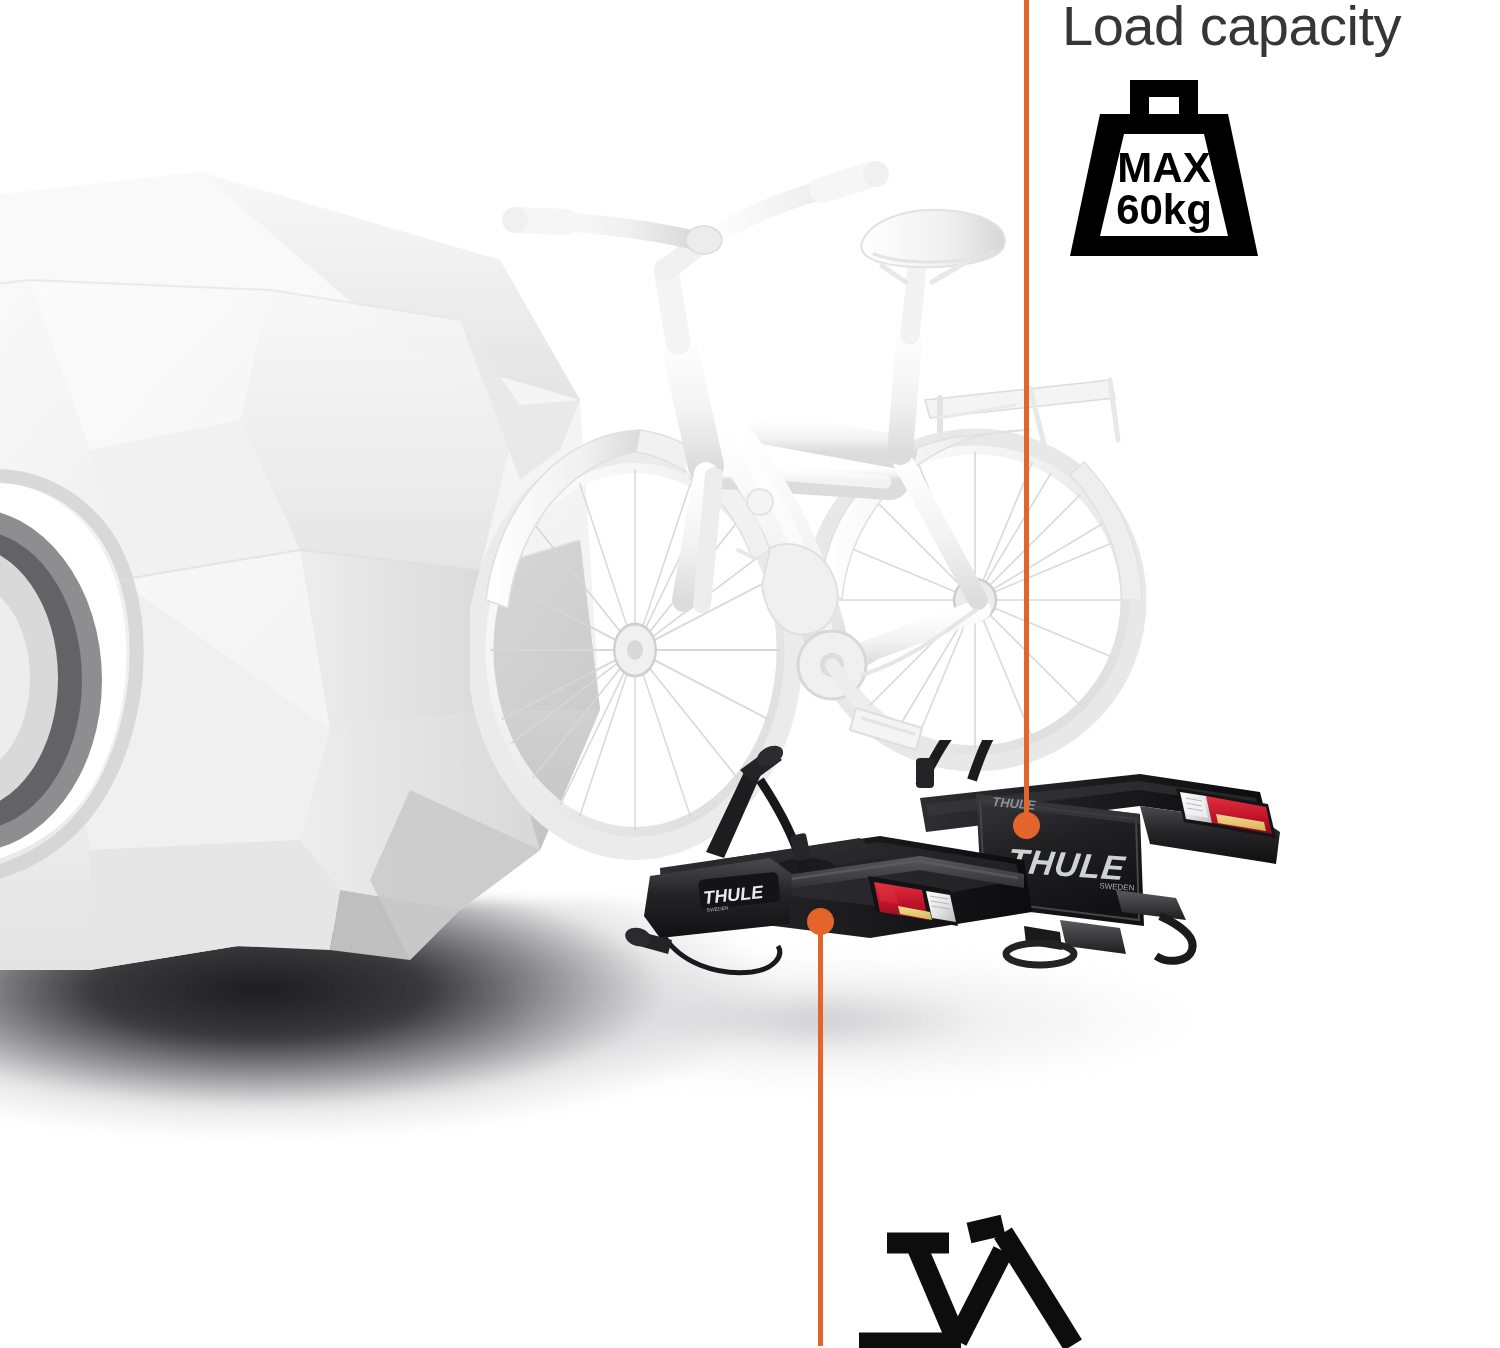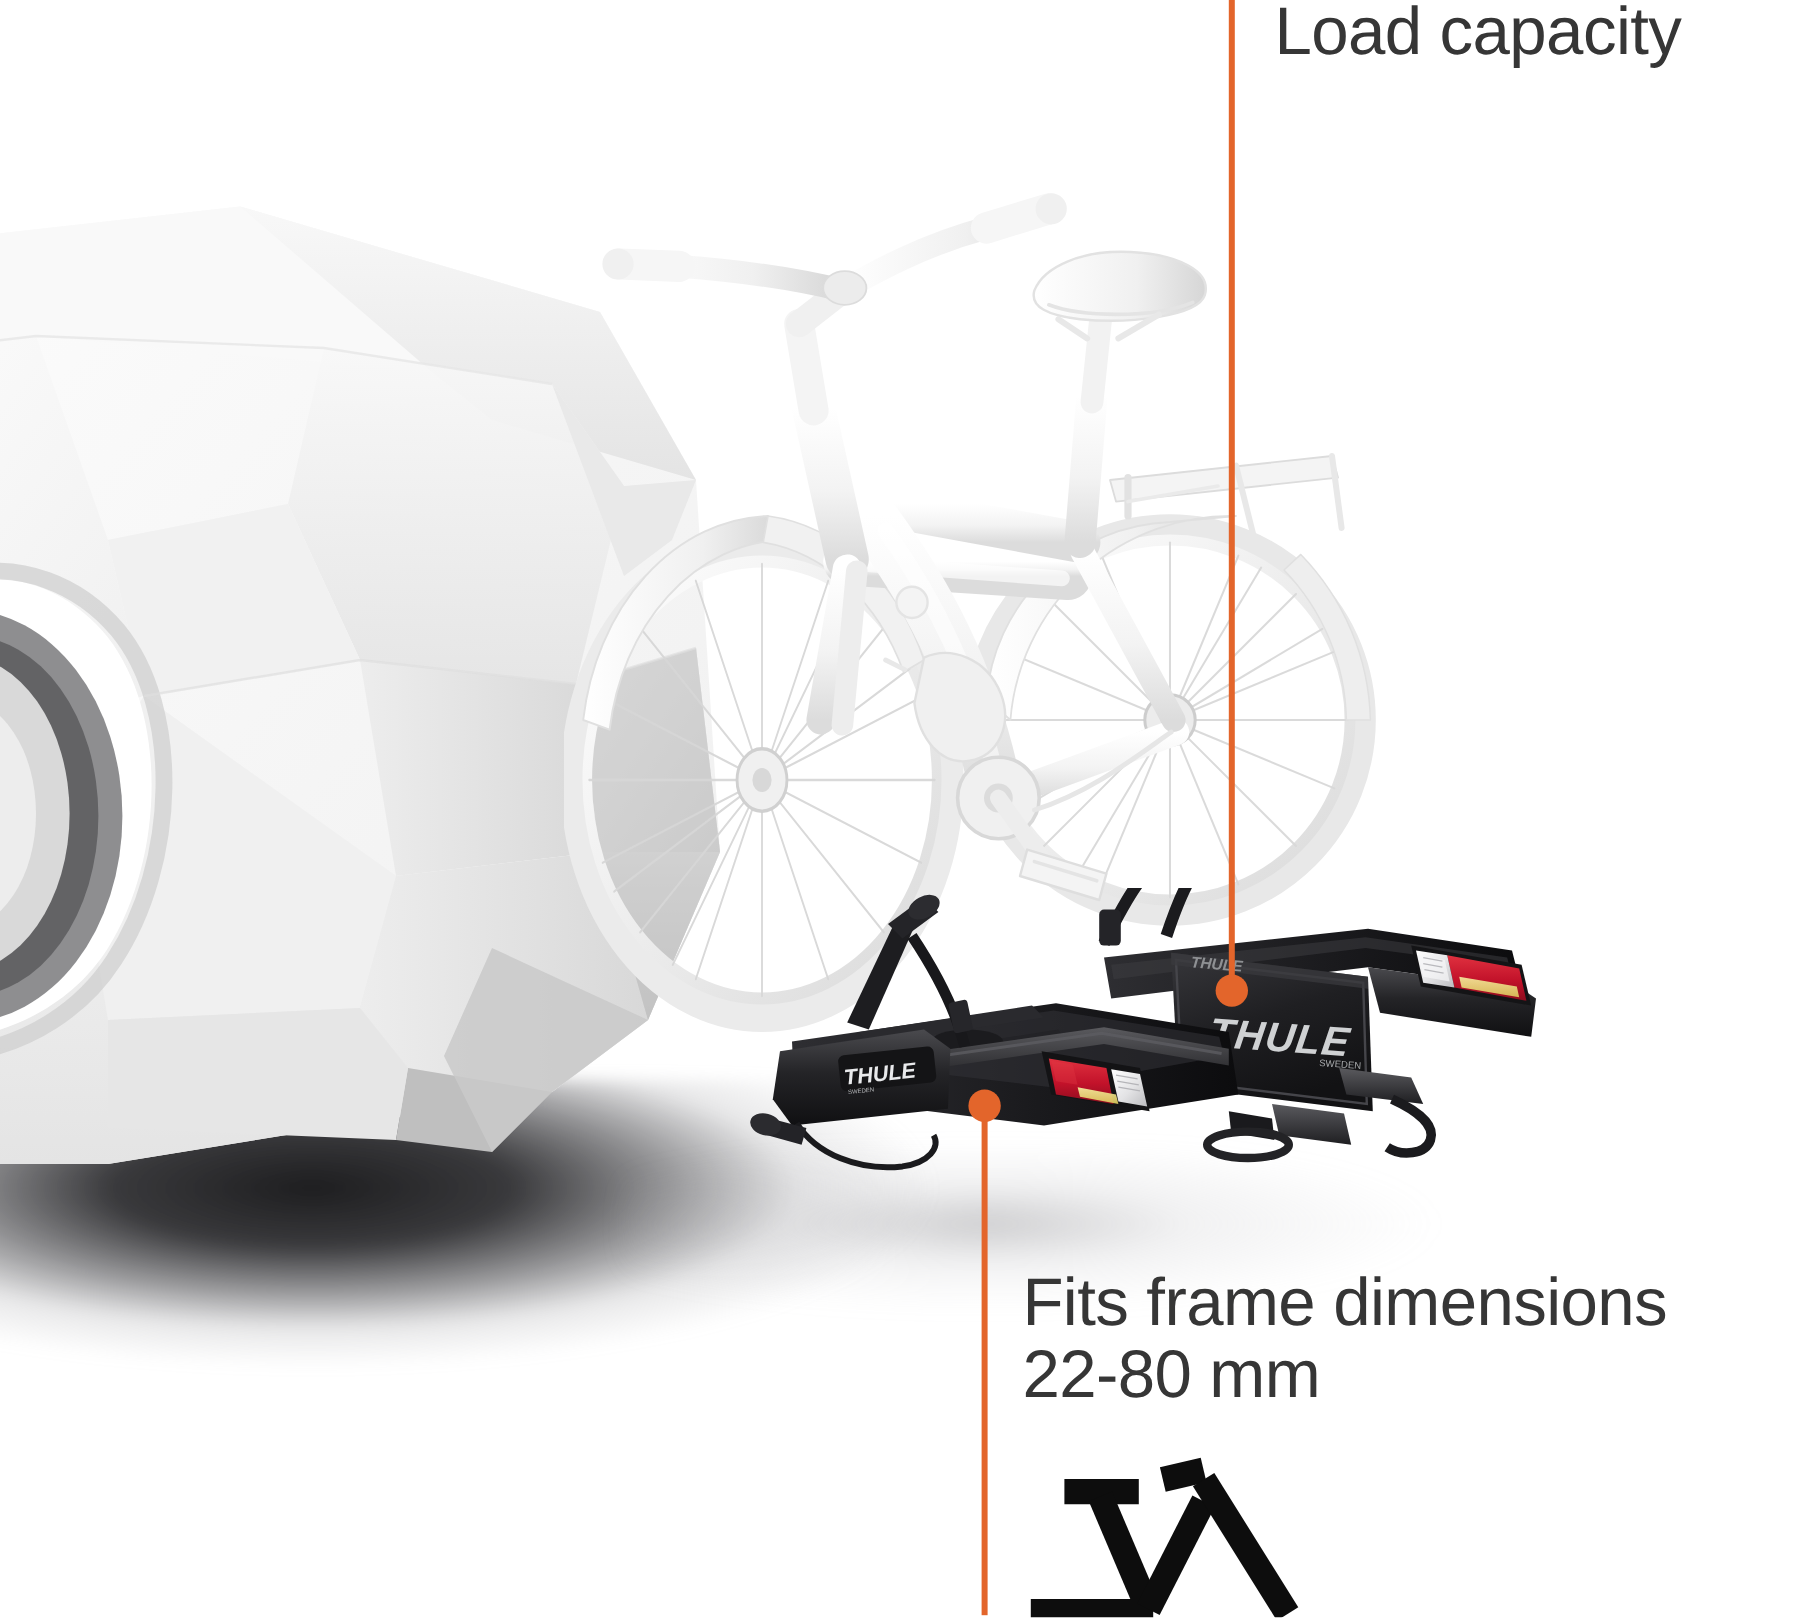--- a/index.html
+++ b/index.html
@@ -441,26 +441,34 @@
       <path d="M496,150 L556,158 L566,180 L502,172 Z" fill="url(#blkC)"></path>
       <path d="M540,176 C562,186 576,198 572,210 C568,222 548,224 536,216" stroke="#1b1b1e" stroke-width="8" fill="none"></path>
     </svg>
   </div>
 
   <div class="callout-line" style="left:1024px; top:0; width:5px; height:827px;"></div>
   <div class="callout-dot" style="left:1013px; top:812px; width:27px; height:27px;"></div>
 
   <div class="label" id="load-capacity-label">Load capacity</div>
 
+  <div class="icon-wrap" id="weight-icon">
+    <svg width="204" height="190" viewBox="0 0 204 190" xmlns="http://www.w3.org/2000/svg">
+
+      <path d="M68,42 L68,8 L136,8 L136,42 L117,42 L117,25 L87,25 L87,42 Z" fill="#000000"></path>
+
+      <path d="M38,42 L166,42 L196,184 L8,184 Z M62,62 L142,62 L166,164 L38,164 Z" fill="#000000" fill-rule="evenodd"></path>
+      <text x="102" y="110" text-anchor="middle" font-family="Liberation Sans, sans-serif" font-size="42" font-weight="700" fill="#000000">MAX</text>
+      <text x="102" y="152" text-anchor="middle" font-family="Liberation Sans, sans-serif" font-size="42" font-weight="700" fill="#000000">60kg</text>
+    </svg>
+  </div>
 
   <div class="callout-line" style="left:818px; top:922px; width:5px; height:424px;"></div>
   <div class="callout-dot" style="left:807px; top:908px; width:27px; height:27px;"></div>
 
-  <div class="label" id="frame-dim-label">Fits frame dimensions
-22-80 mm</div>
 
   <div class="icon-wrap" id="frameicon">
     <svg width="290" height="155" viewBox="0 0 290 155" xmlns="http://www.w3.org/2000/svg">
       <g fill="none" stroke="#0d0d0d" stroke-width="21" stroke-linecap="butt" stroke-linejoin="miter">
 
         <path d="M42,48 L104,48"></path>
 
         <path d="M72,52 L112,146"></path>
 
         <path d="M14,148 L116,148"></path>

